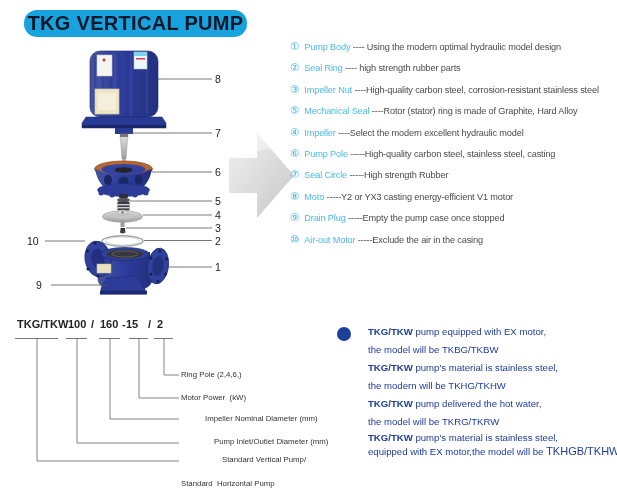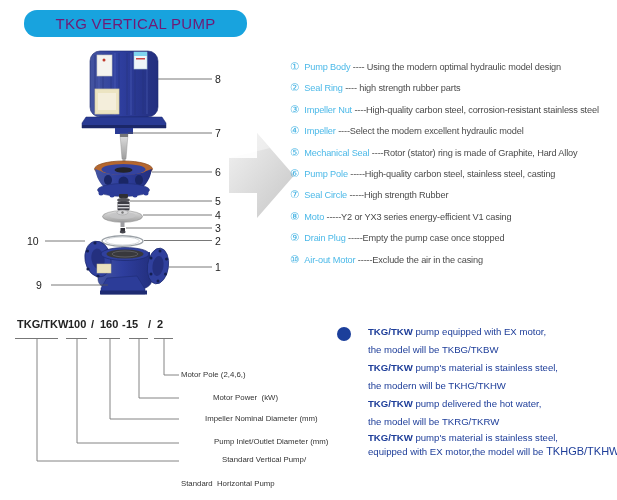--- a/index.html
+++ b/index.html
@@ -2,43 +2,43 @@
 <html><head>
 <meta charset="utf-8">
 <style>
   html,body{margin:0;padding:0;background:#fff;}
   .page{position:relative;width:617px;height:500px;background:#fff;overflow:hidden;
         font-family:"Liberation Sans",sans-serif;}
 
   
   .banner{position:absolute;left:24px;top:10px;width:223px;height:27px;
           background:#18a3de;border-radius:13px;display:flex;align-items:center;justify-content:center;}
-  .banner span{color:#701a75;font-weight:normal;font-size:15px;letter-spacing:.3px;}
+  .banner span{color:#0f172a;font-weight:bold;font-size:20px;letter-spacing:.3px;}
 
   
   .diagram{position:absolute;left:8px;top:45px;}
   .diagram text{font-family:"Liberation Sans",sans-serif;font-size:10.5px;fill:#1c1c1c;}
 
   
-  .parts-list{position:absolute;left:290px;top:56px;width:327px;}
+  .parts-list{position:absolute;left:290px;top:36px;width:327px;}
   .pl-item{height:21.4px;line-height:21.4px;white-space:pre;font-size:9.2px;letter-spacing:-.15px;color:#4b4b4b;}
   .pl-num{color:#3eb0e2;font-size:10.5px;margin-right:5px;}
   .pl-name{color:#4cb9e8;}
   .pl-desc{color:#4b4b4b;}
 
   
   .seg{position:absolute;top:318px;font-size:11px;font-weight:bold;color:#222;white-space:pre;}
   .seg0{left:17px;} .seg1{left:68px;} .seg2{left:91px;} .seg3{left:100px;}
   .seg4{left:122px;} .seg5{left:126px;} .seg6{left:148px;} .seg7{left:157px;}
   .uline{position:absolute;height:0;border-top:1px solid #777;top:338px;}
   .u0{left:15px;width:43px;} .u1{left:66px;width:21px;} .u2{left:99px;width:21px;}
   .u3{left:129px;width:19px;} .u4{left:154px;width:19px;}
   .model-lines{position:absolute;left:0;top:339px;}
   .mlabel{position:absolute;font-size:7.8px;color:#333;white-space:pre;}
-  .ml0{left:181px;top:370px;} .ml1{left:181px;top:393px;margin-left:32px;} .ml2{left:181px;top:414px;padding-left:24px;}
+  .ml0{left:181px;top:370px;} .ml1{left:181px;top:393px;} .ml2{left:181px;top:414px;padding-left:24px;}
   .ml3{left:181px;top:437px;padding-left:33px;} .ml4{left:181px;top:455px;padding-left:41px;} .ml5{left:181px;top:479px;}
 
   
   .note-dot{position:absolute;left:337px;top:327px;width:14px;height:14px;border-radius:50%;background:#1b3f9b;}
   .notes{position:absolute;left:358px;top:322px;width:256px;color:#1d3d99;font-size:9.6px;margin-left:10px;}
   .nl{height:18px;line-height:18px;white-space:pre;}
   .nl.short{height:14px;line-height:14px;}
   .nb{font-weight:bold;}
   .nbig{font-weight:normal;font-size:11px;}
 </style>
@@ -206,25 +206,25 @@
     <text x="207" y="199.5">2</text>
     <text x="19" y="200">10</text>
     <text x="207" y="226">1</text>
     <text x="28" y="244">9</text>
   </svg>
 
   <div class="parts-list">
     <div class="pl-item"><span class="pl-num">①</span><span class="pl-name">Pump Body</span><span class="pl-desc"> ---- Using the modern optimal hydraulic model design</span></div>
     <div class="pl-item"><span class="pl-num">②</span><span class="pl-name">Seal Ring</span><span class="pl-desc"> ---- high strength rubber parts</span></div>
     <div class="pl-item"><span class="pl-num">③</span><span class="pl-name">Impeller Nut</span><span class="pl-desc"> ----High-quality carbon steel, corrosion-resistant stainless steel</span></div>
+    <div class="pl-item"><span class="pl-num">⑤</span><span class="pl-name">Mechanical Seal</span><span class="pl-desc"> ----Rotor (stator) ring is made of Graphite, Hard Alloy</span></div>
     <div class="pl-item"><span class="pl-num">④</span><span class="pl-name">Impeller</span><span class="pl-desc"> ----Select the modern excellent hydraulic model</span></div>
-    <div class="pl-item"><span class="pl-num">⑤</span><span class="pl-name">Mechanical Seal</span><span class="pl-desc"> ----Rotor (stator) ring is made of Graphite, Hard Alloy</span></div>
     <div class="pl-item"><span class="pl-num">⑥</span><span class="pl-name">Pump Pole</span><span class="pl-desc"> -----High-quality carbon steel, stainless steel, casting</span></div>
     <div class="pl-item"><span class="pl-num">⑦</span><span class="pl-name">Seal Circle</span><span class="pl-desc"> -----High strength Rubber</span></div>
-    <div class="pl-item"><span class="pl-num">⑧</span><span class="pl-name">Moto</span><span class="pl-desc"> -----Y2 or YX3 series energy-efficient V1 casing</span></div>
+    <div class="pl-item"><span class="pl-num">⑧</span><span class="pl-name">Moto</span><span class="pl-desc"> -----Y2 or YX3 casting energy-efficient V1 motor</span></div>
     <div class="pl-item"><span class="pl-num">⑨</span><span class="pl-name">Drain Plug</span><span class="pl-desc"> -----Empty the pump case once stopped</span></div>
     <div class="pl-item"><span class="pl-num">⑩</span><span class="pl-name">Air-out Motor</span><span class="pl-desc"> -----Exclude the air in the casing</span></div>
   </div>
 
   <div>
     <span class="seg seg0">TKG/TKW</span>
     <span class="seg seg1">100</span>
     <span class="seg seg2">/</span>
     <span class="seg seg3">160</span>
     <span class="seg seg4">-</span>
@@ -241,21 +241,21 @@
     <svg class="model-lines" width="300" height="140" viewBox="0 0 300 140">
       <g fill="none" stroke="#777" stroke-width=".9">
         <polyline points="164,0 164,36 179,36"></polyline>
         <polyline points="139,0 139,59 179,59"></polyline>
         <polyline points="110,0 110,80 179,80"></polyline>
         <polyline points="77,0 77,104 179,104"></polyline>
         <polyline points="37,0 37,122 179,122"></polyline>
       </g>
     </svg>
 
-    <div class="mlabel ml0">Motor Pole (2,4,6,)</div>
+    <div class="mlabel ml0">Ring Pole (2,4,6,)</div>
     <div class="mlabel ml1">Motor Power  (kW)</div>
     <div class="mlabel ml2">Impeller Nominal Diameter (mm)</div>
     <div class="mlabel ml3">Pump Inlet/Outlet Diameter (mm)</div>
     <div class="mlabel ml4">Standard Vertical Pump/</div>
     <div class="mlabel ml5">Standard  Horizontal Pump</div>
   </div>
 
   <div class="note-dot"></div>
   <div class="notes">
     <div class="nl"><span class="nb">TKG/TKW</span><span> pump equipped with EX motor,</span><span class="nbig"></span></div>

